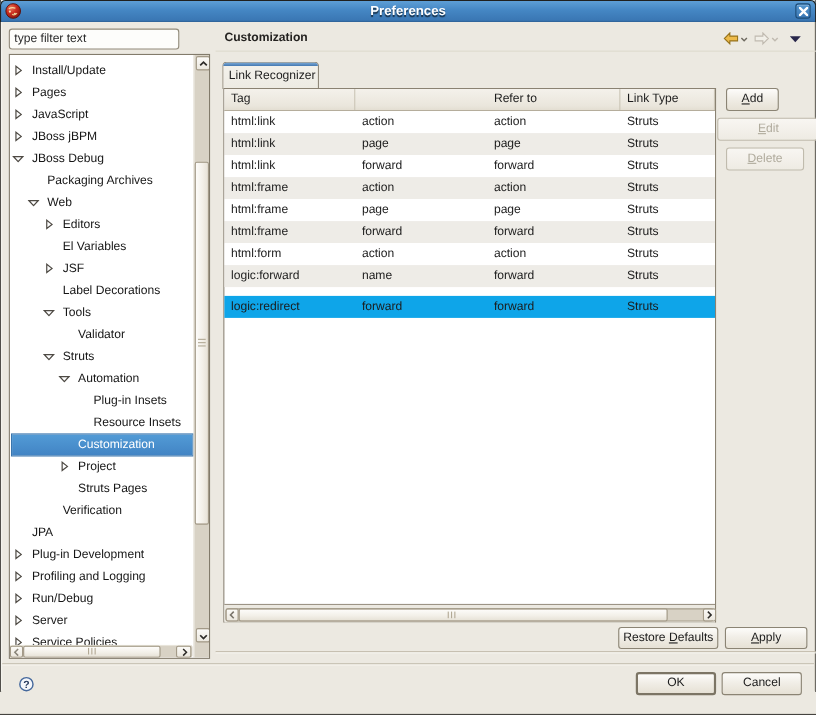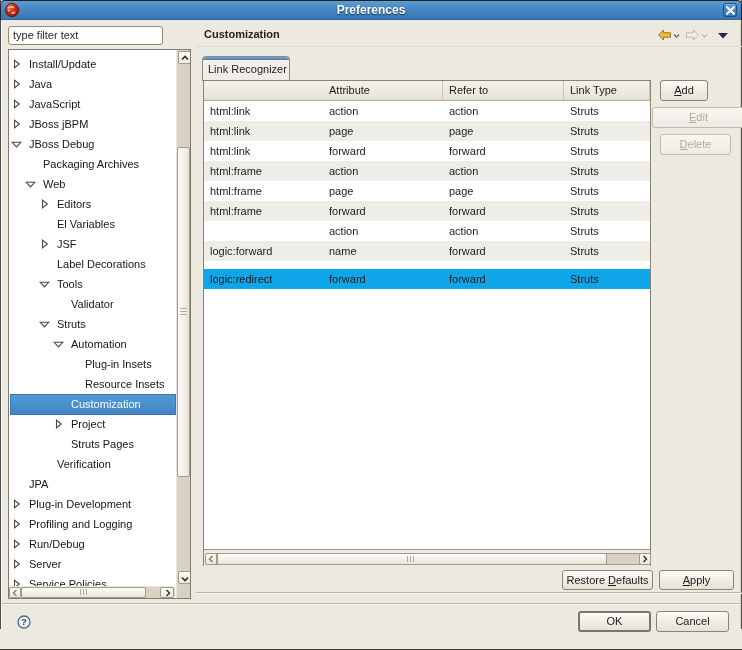--- a/index.html
+++ b/index.html
@@ -78,21 +78,21 @@
 <div class="abs filter">type filter text</div>
 
 <div class="abs tree" style="overflow:hidden">
 <svg style="position:absolute;left:4px;top:9px" width="8" height="10" viewBox="0 0 8 10">
       <path d="M1.5 1.2 L6.3 5 L1.5 8.8 Z" fill="#fdfdfd" stroke="#4e4a44" stroke-width="1.1" stroke-linejoin="miter"></path>
     </svg>
 <div class="trow" style="left:20px;top:4px">Install/Update</div>
 <svg style="position:absolute;left:4px;top:29px" width="8" height="10" viewBox="0 0 8 10">
       <path d="M1.5 1.2 L6.3 5 L1.5 8.8 Z" fill="#fdfdfd" stroke="#4e4a44" stroke-width="1.1" stroke-linejoin="miter"></path>
     </svg>
-<div class="trow" style="left:20px;top:24px">Java</div>
+<div class="trow" style="left:20px;top:24px">Pages</div>
 <svg style="position:absolute;left:4px;top:49px" width="8" height="10" viewBox="0 0 8 10">
       <path d="M1.5 1.2 L6.3 5 L1.5 8.8 Z" fill="#fdfdfd" stroke="#4e4a44" stroke-width="1.1" stroke-linejoin="miter"></path>
     </svg>
 <div class="trow" style="left:20px;top:44px">JavaScript</div>
 <svg style="position:absolute;left:4px;top:69px" width="8" height="10" viewBox="0 0 8 10">
       <path d="M1.5 1.2 L6.3 5 L1.5 8.8 Z" fill="#fdfdfd" stroke="#4e4a44" stroke-width="1.1" stroke-linejoin="miter"></path>
     </svg>
 <div class="trow" style="left:20px;top:64px">JBoss jBPM</div>
 <svg style="position:absolute;left:2px;top:91px" width="11" height="7" viewBox="0 0 11 7">
       <path d="M1.2 1.3 L9.8 1.3 L5.5 5.9 Z" fill="#fdfdfd" stroke="#4e4a44" stroke-width="1.1" stroke-linejoin="miter"></path>
@@ -196,21 +196,21 @@
  <path d="M45 5.5 L47.5 8 L50 5.5" stroke="#c0bab0" stroke-width="1.3" fill="none"></path>
  <path d="M61 4 L71 4 L66 9.5 Z" fill="#28264a"></path>
 </svg>
 <div class="abs tab">
     <div class="tabblue"></div>
     <div class="tabtxt">Link Recognizer</div>
   </div>
 
 <div class="abs table">
 <div class="thead">
-<div class="th" style="left:119px;width:120px">Attribute</div>
+<div class="th" style="left:0px;width:119px">Tag</div>
 <div class="th" style="left:239px;width:121px">Refer to</div>
 <div class="th" style="left:360px;width:86px">Link Type</div>
 </div>
 <div class="rrow" style="top:20px;background:#fff">
 <div class="cell" style="left:0px;width:119px">html:link</div>
 <div class="cell" style="left:119px;width:120px">action</div>
 <div class="cell" style="left:239px;width:121px">action</div>
 <div class="cell" style="left:360px;width:86px">Struts</div>
 </div>
 <div class="rrow" style="top:40px;background:#eeece7">
@@ -237,20 +237,21 @@
 <div class="cell" style="left:239px;width:121px">page</div>
 <div class="cell" style="left:360px;width:86px">Struts</div>
 </div>
 <div class="rrow" style="top:120px;background:#eeece7">
 <div class="cell" style="left:0px;width:119px">html:frame</div>
 <div class="cell" style="left:119px;width:120px">forward</div>
 <div class="cell" style="left:239px;width:121px">forward</div>
 <div class="cell" style="left:360px;width:86px">Struts</div>
 </div>
 <div class="rrow" style="top:140px;background:#fff">
+<div class="cell" style="left:0px;width:119px">html:form</div>
 <div class="cell" style="left:119px;width:120px">action</div>
 <div class="cell" style="left:239px;width:121px">action</div>
 <div class="cell" style="left:360px;width:86px">Struts</div>
 </div>
 <div class="rrow" style="top:160px;background:#eeece7">
 <div class="cell" style="left:0px;width:119px">logic:forward</div>
 <div class="cell" style="left:119px;width:120px">name</div>
 <div class="cell" style="left:239px;width:121px">forward</div>
 <div class="cell" style="left:360px;width:86px">Struts</div>
 </div>

